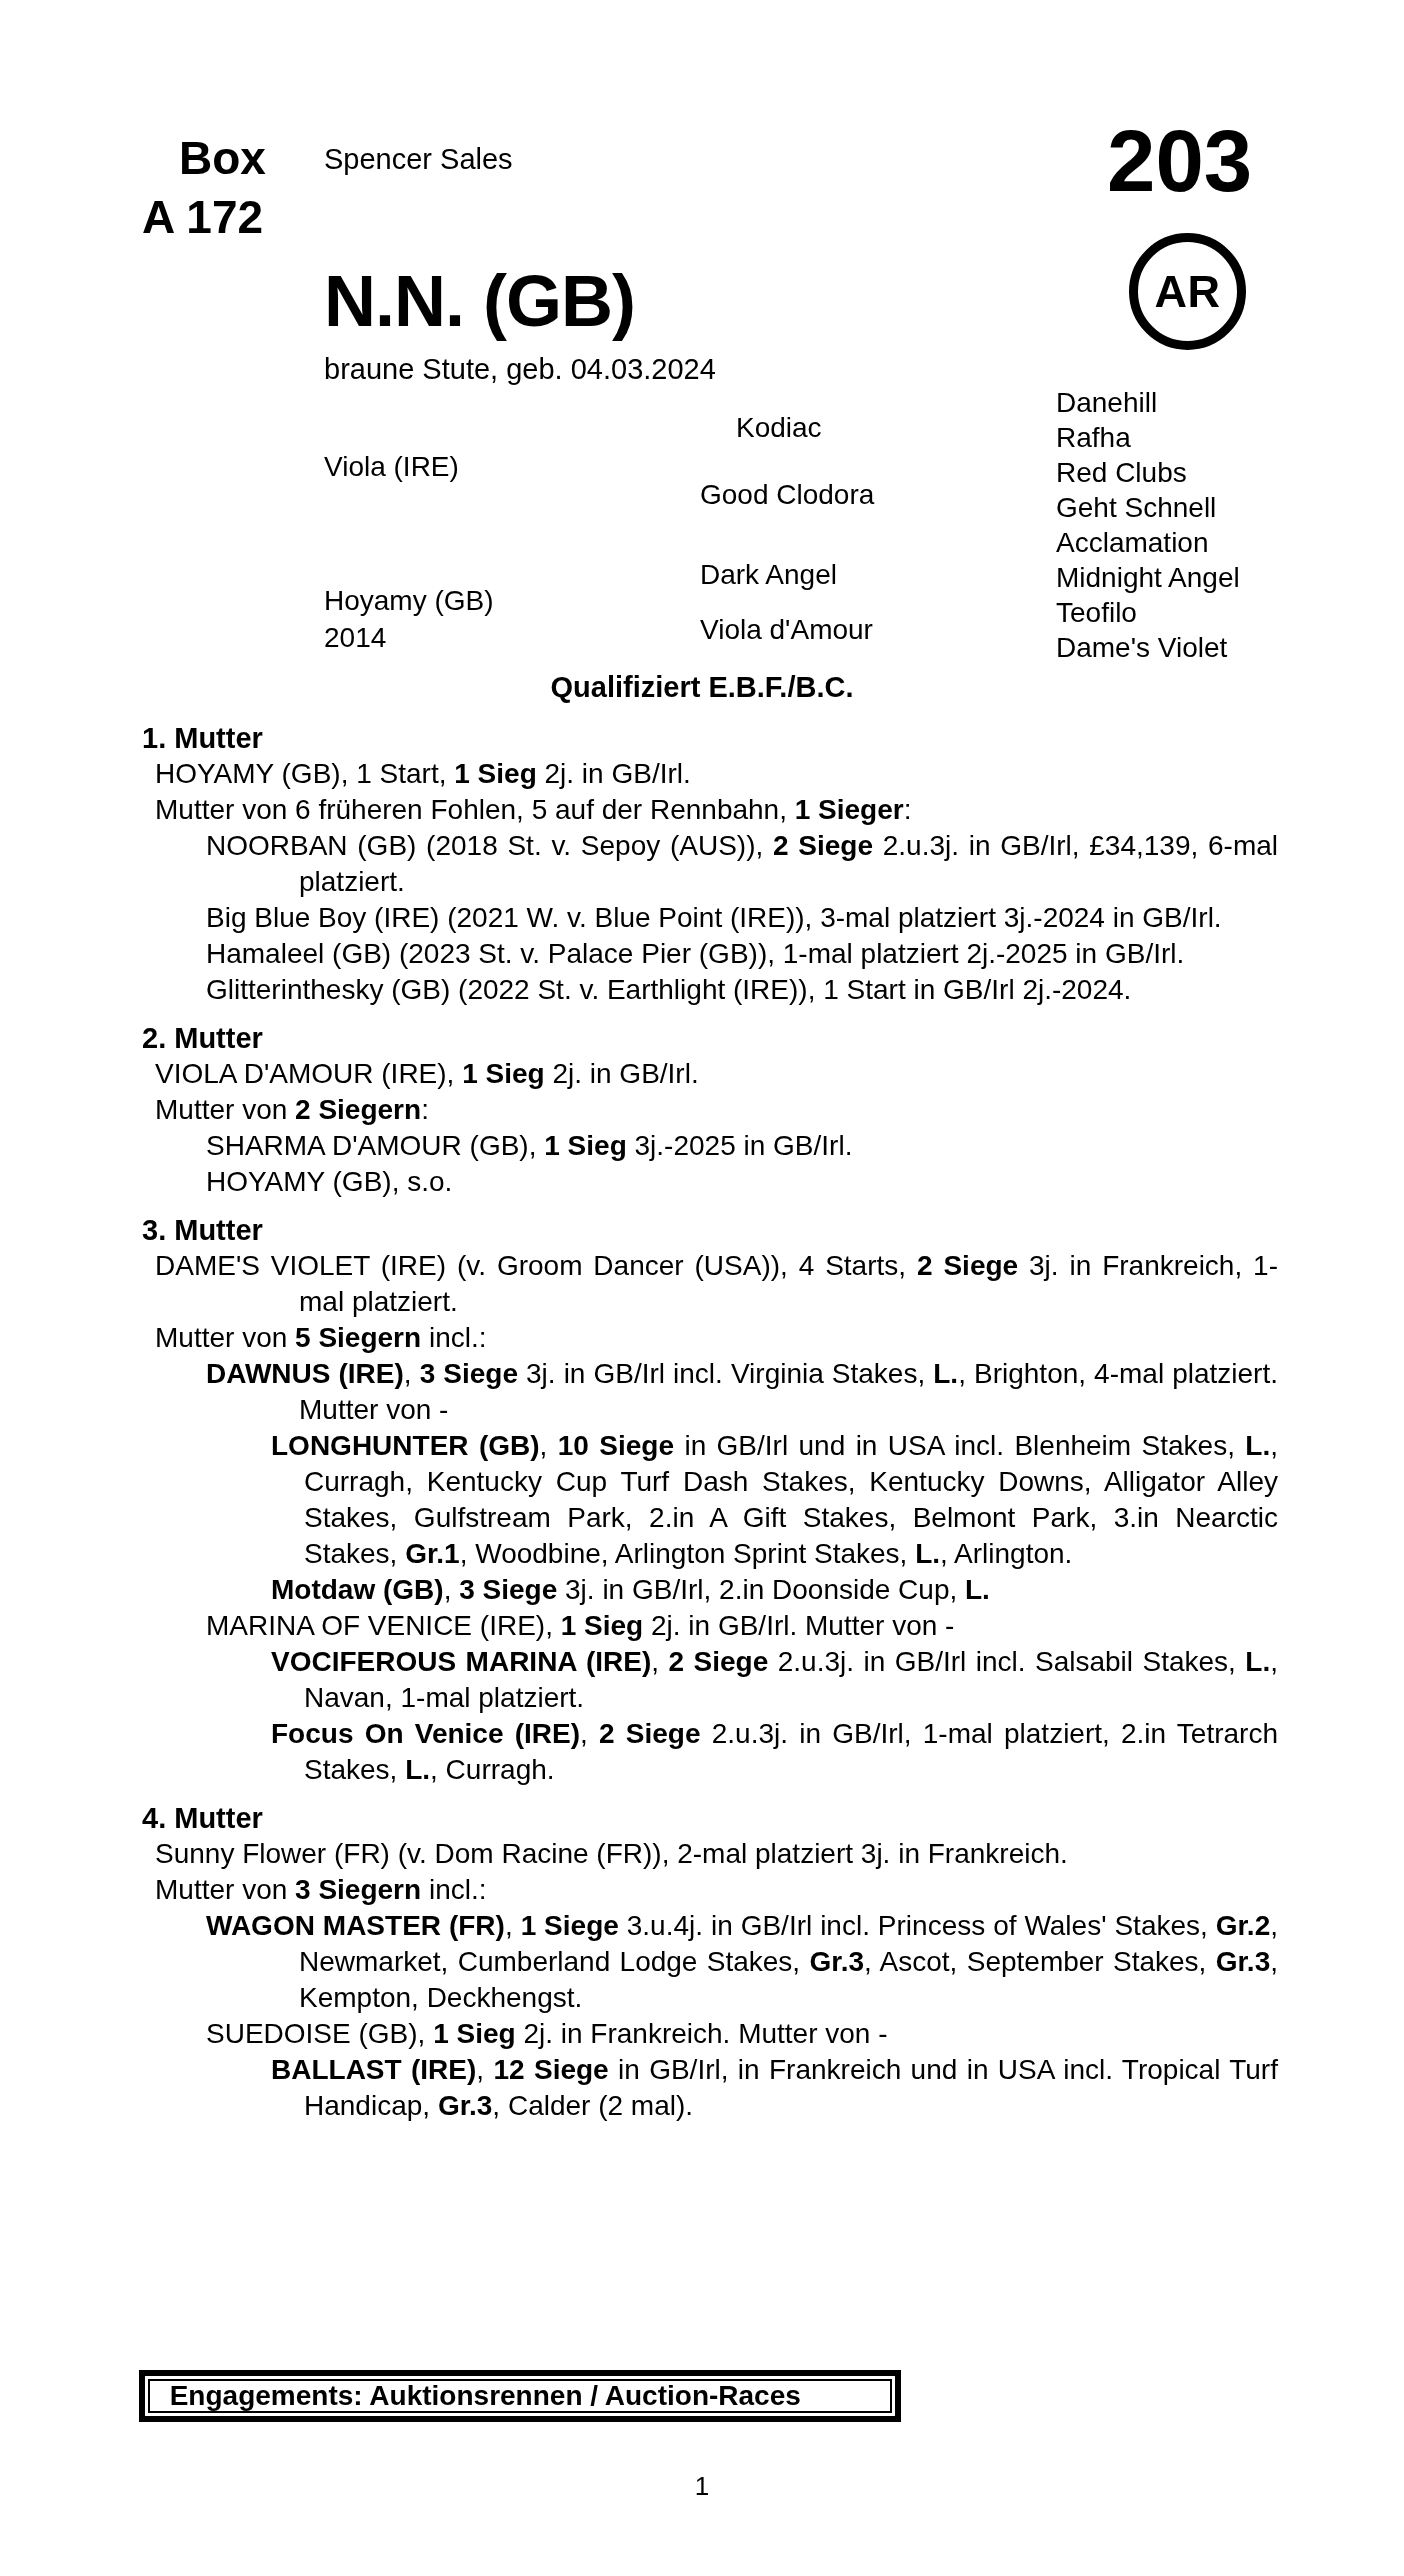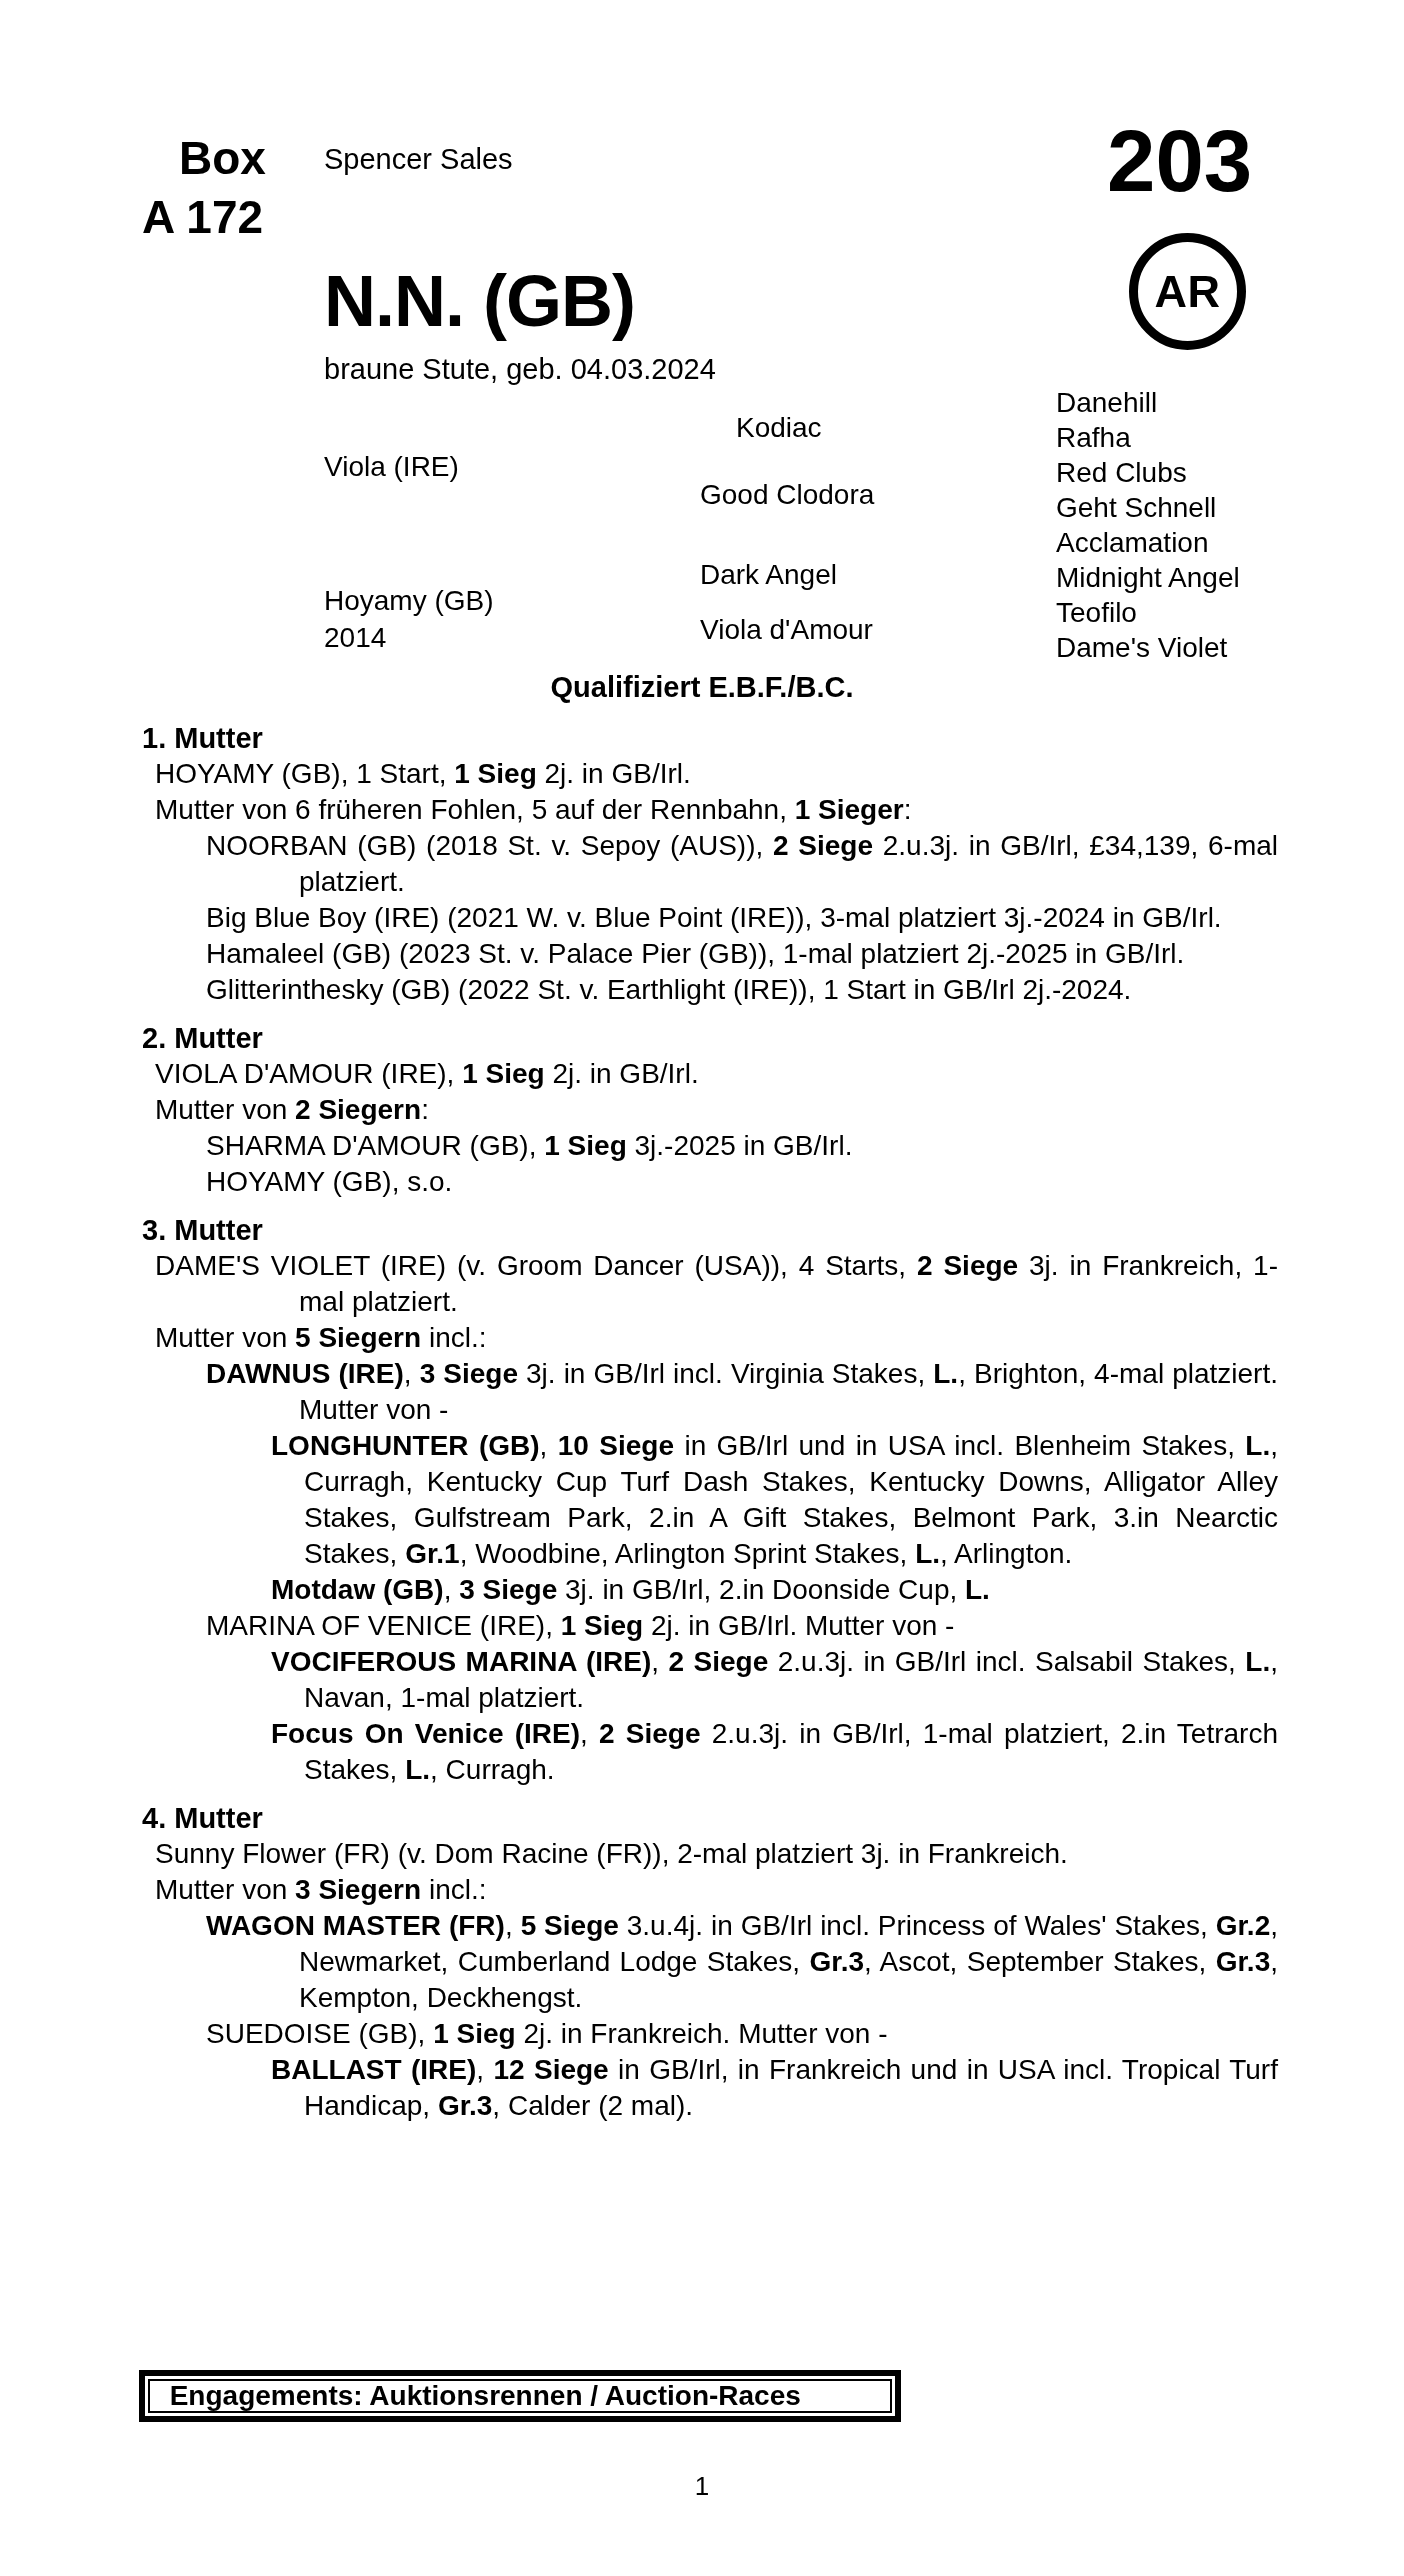--- a/index.html
+++ b/index.html
@@ -140,21 +140,21 @@
         <p class="lvl3"><b>LONGHUNTER (GB)</b>, <b>10 Siege</b> in GB/Irl und in USA incl. Blenheim Stakes, <b>L.</b>, Curragh, Kentucky Cup Turf Dash Stakes, Kentucky Downs, Alligator Alley Stakes, Gulfstream Park, 2.in A Gift Stakes, Belmont Park, 3.in Nearctic Stakes, <b>Gr.1</b>, Woodbine, Arlington Sprint Stakes, <b>L.</b>, Arlington.</p>
         <p class="lvl3"><b>Motdaw (GB)</b>, <b>3 Siege</b> 3j. in GB/Irl, 2.in Doonside Cup, <b>L.</b></p>
         <p class="lvl2">MARINA OF VENICE (IRE), <b>1 Sieg</b> 2j. in GB/Irl. Mutter von -</p>
         <p class="lvl3"><b>VOCIFEROUS MARINA (IRE)</b>, <b>2 Siege</b> 2.u.3j. in GB/Irl incl. Salsabil Stakes, <b>L.</b>, Navan, 1-mal platziert.</p>
         <p class="lvl3"><b>Focus On Venice (IRE)</b>, <b>2 Siege</b> 2.u.3j. in GB/Irl, 1-mal platziert, 2.in Tetrarch Stakes, <b>L.</b>, Curragh.</p>
       </div>
       <div class="section">
         <div class="sec-heading">4. Mutter</div>
         <p class="lvl1">Sunny Flower (FR) (v. Dom Racine (FR)), 2-mal platziert 3j. in Frankreich.</p>
         <p class="lvl1">Mutter von <b>3 Siegern</b> incl.:</p>
-        <p class="lvl2"><b>WAGON MASTER (FR)</b>, <b>5 Siege</b> 3.u.4j. in GB/Irl incl. Princess of Wales' Stakes, <b>Gr.2</b>, Newmarket, Cumberland Lodge Stakes, <b>Gr.3</b>, Ascot, September Stakes, <b>Gr.3</b>, Kempton, Deckhengst.</p>
+        <p class="lvl2"><b>WAGON MASTER (FR)</b>, <b>1 Siege</b> 3.u.4j. in GB/Irl incl. Princess of Wales' Stakes, <b>Gr.2</b>, Newmarket, Cumberland Lodge Stakes, <b>Gr.3</b>, Ascot, September Stakes, <b>Gr.3</b>, Kempton, Deckhengst.</p>
         <p class="lvl2">SUEDOISE (GB), <b>1 Sieg</b> 2j. in Frankreich. Mutter von -</p>
         <p class="lvl3"><b>BALLAST (IRE)</b>, <b>12 Siege</b> in GB/Irl, in Frankreich und in USA incl. Tropical Turf Handicap, <b>Gr.3</b>, Calder (2 mal).</p>
       </div>
     </div>
 
   <div class="engagements-outer">
     <div class="engagements-inner">
       <span>Engagements: Auktionsrennen / Auction-Races</span>
     </div>
   </div>

